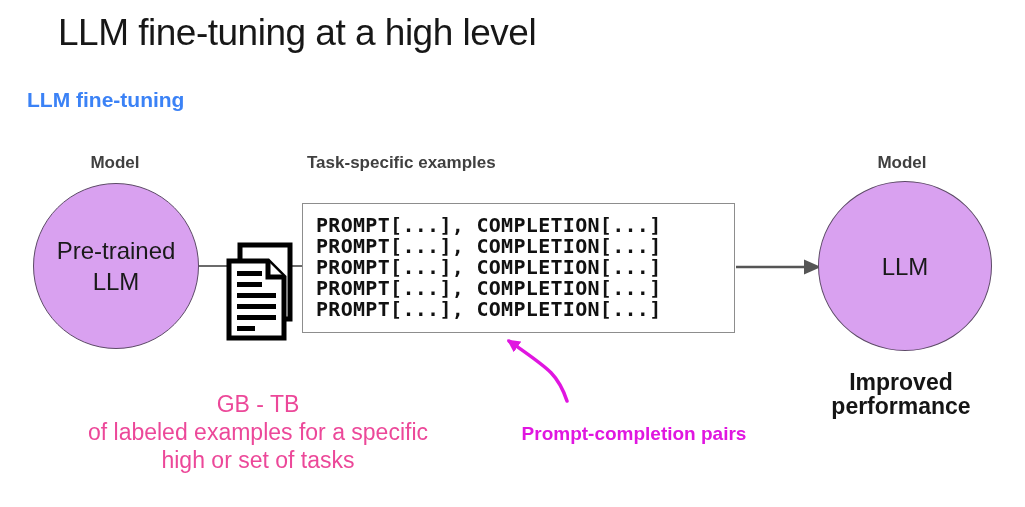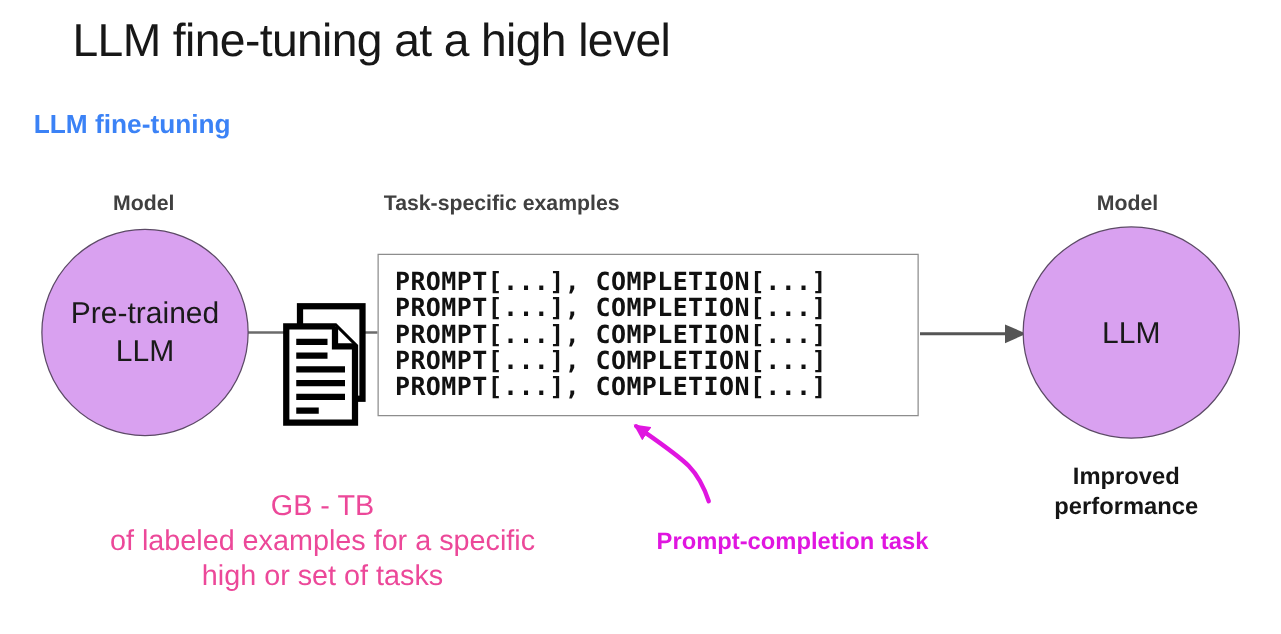--- a/index.html
+++ b/index.html
@@ -100,21 +100,21 @@
     text-align: center;
     font-size: 19px;
     font-weight: 700;
     color: #e016e0;
     white-space: nowrap;
   }
   .result-caption {
     left: 808px; top: 370px;
     width: 186px;
     text-align: center;
-    font-size: 19px;
+    font-size: 23px;
     font-weight: 700;
     line-height: 24px;
     color: #151515;
   }
 
   .connector-overlay {
     left: 0; top: 0;
     width: 1025px; height: 507px;
     z-index: 1;
     pointer-events: none;
@@ -174,20 +174,20 @@
   <div class="abs llm-circle circle-right">
     <span>LLM</span>
   </div>
 
   <div class="abs size-note">
     <div>GB - TB</div>
     <div>of labeled examples for a specific</div>
     <div>high or set of tasks</div>
   </div>
 
-  <div class="abs pairs-label">Prompt-completion task</div>
+  <div class="abs pairs-label">Prompt-completion pairs</div>
 
   <div class="abs result-caption">
     <div>Improved</div>
     <div>performance</div>
   </div>
 
 </div>
 
 </body></html>

